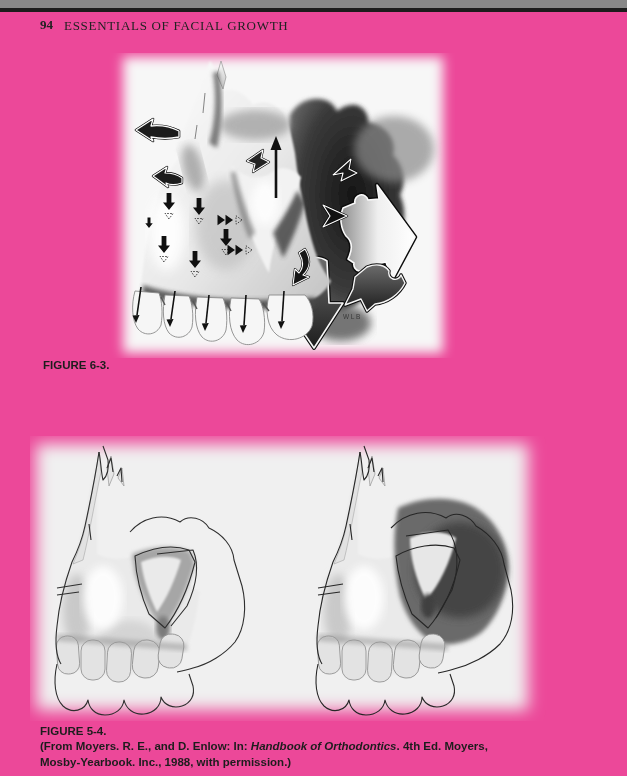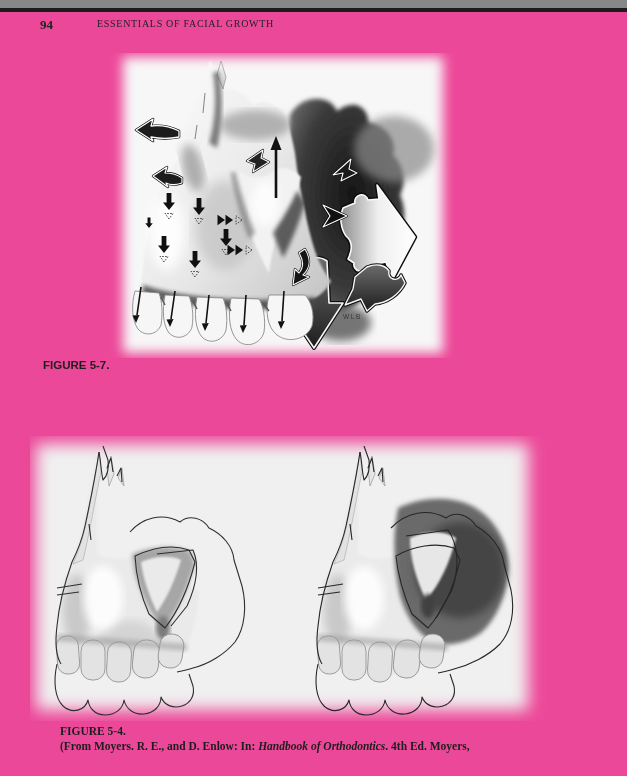--- a/index.html
+++ b/index.html
@@ -4,21 +4,21 @@
 <style>
   html,body{margin:0;padding:0;background:#888;}
   .page{
     position:relative;width:627px;height:776px;background:#ec4899;
     overflow:hidden;font-family:"Liberation Sans",sans-serif;margin-top:8px;
   }
   .top-rule{position:absolute;left:0;top:0;width:627px;height:4px;background:#1c1c1c;}
   .runhead{position:absolute;top:9px;left:0;width:627px;color:#222;
     font-family:"Liberation Serif",serif;}
   .runhead .pnum{position:absolute;left:40px;top:0;font-weight:bold;font-size:13px;}
-  .runhead .rtitle{position:absolute;left:97px;top:1px;font-size:10px;letter-spacing:.7px;}
+  .runhead .rtitle{position:absolute;left:64px;top:1px;font-size:13px;letter-spacing:.7px;}
   .figure-art{position:absolute;}
   .caption{position:absolute;width:540px;color:#1d1d1d;font-weight:bold;
     font-size:11.5px;line-height:15.4px;}
   .caption .cap-label{font-weight:bold;}
   .caption i{font-style:italic;}
   svg text.sig{font-family:"Liberation Sans",sans-serif;}
 </style>
 </head>
 <body>
 
@@ -178,21 +178,21 @@
       <path d="M228,122 L246,106 L244,116 L252,120 L236,128 L238,120 Z" fill="none" stroke="#000" stroke-width="2.2" stroke-linejoin="round"></path>
       <path d="M228,122 L246,106 L244,116 L252,120 L236,128 L238,120 Z" fill="#1a1a1a" stroke="#fff" stroke-width="1.1" stroke-linejoin="round"></path>
       <path d="M200,196 C206,206 206,214 198,222 L204,224 L188,232 L190,216 L194,220 C199,214 199,208 194,200 Z" fill="none" stroke="#000" stroke-width="2.2" stroke-linejoin="round"></path>
       <path d="M200,196 C206,206 206,214 198,222 L204,224 L188,232 L190,216 L194,220 C199,214 199,208 194,200 Z" fill="#161616" stroke="#fff" stroke-width="1.1" stroke-linejoin="round"></path>
     </g>
 
     <text class="sig" x="238" y="266" font-size="6.5" letter-spacing="1.6" fill="#3a3a3a">WLB</text>
   </svg>
 
   <div class="caption" style="left:43px;top:350px;">
-    <div class="cap-label">FIGURE 5-7.</div>
+    <div class="cap-label">FIGURE 6-3.</div>
   </div>
 
   <svg class="figure-art" style="left:30px;top:428px;" width="565" height="285" viewBox="0 0 565 285">
     <defs>
       <filter id="c1">
           <feGaussianBlur stdDeviation="1"></feGaussianBlur>
         </filter>
       <filter id="c2">
           <feGaussianBlur stdDeviation="2"></feGaussianBlur>
         </filter>
@@ -273,18 +273,18 @@
         <path d="M35,124 C28,144 22,166 20,188 C18,204 19,218 24,226"></path>
         <path d="M20,226 C16,244 18,260 26,268 C35,276 48,273 51,262 C52,270 58,277 68,277 C78,277 86,271 87,262 C89,271 97,277 107,276 C117,275 124,268 124,259 C127,267 136,271 145,268 C154,265 158,257 156,248 L152,236"></path>
         <path d="M98,118 C115,108 138,104 156,110 L162,122 C156,148 146,172 130,190 L114,176 C106,158 100,138 98,118 Z"></path>
         <path d="M108,98 L150,92 C160,106 162,128 154,152 L138,180"></path>
         <path d="M20,150 L45,146 M20,157 L42,154"></path>
         <path d="M52,86 L54,102"></path>
       </g>
     </g>
   </svg>
 
-  <div class="caption" style="left:60px;top:716px;font-family:Liberation Serif, serif;">
+  <div class="caption" style="left:40px;top:716px;">
     <div class="cap-label">FIGURE 5-4.</div>
-    <div class="cap-body"><span>(From Moyers. R. E., and D. Enlow: In: </span><i>Handbook of Orthodontics</i><span>. 4th Ed. Moyers,</span><br></div>
+    <div class="cap-body"><span>(From Moyers. R. E., and D. Enlow: In: </span><i>Handbook of Orthodontics</i><span>. 4th Ed. Moyers,</span><br><span>Mosby-Yearbook. Inc., 1988, with permission.)</span></div>
   </div>
 
 </div>
 
 </body></html>

